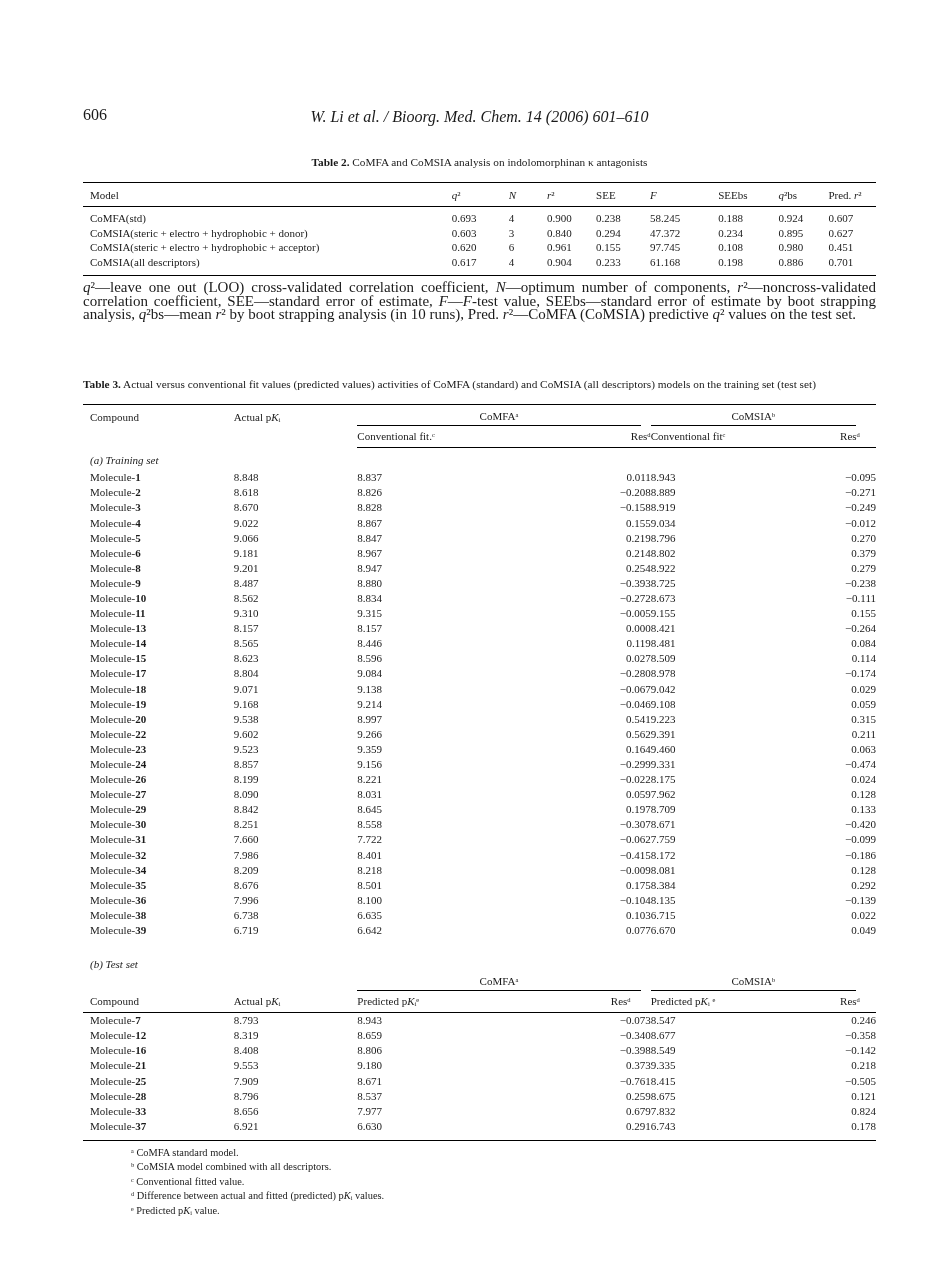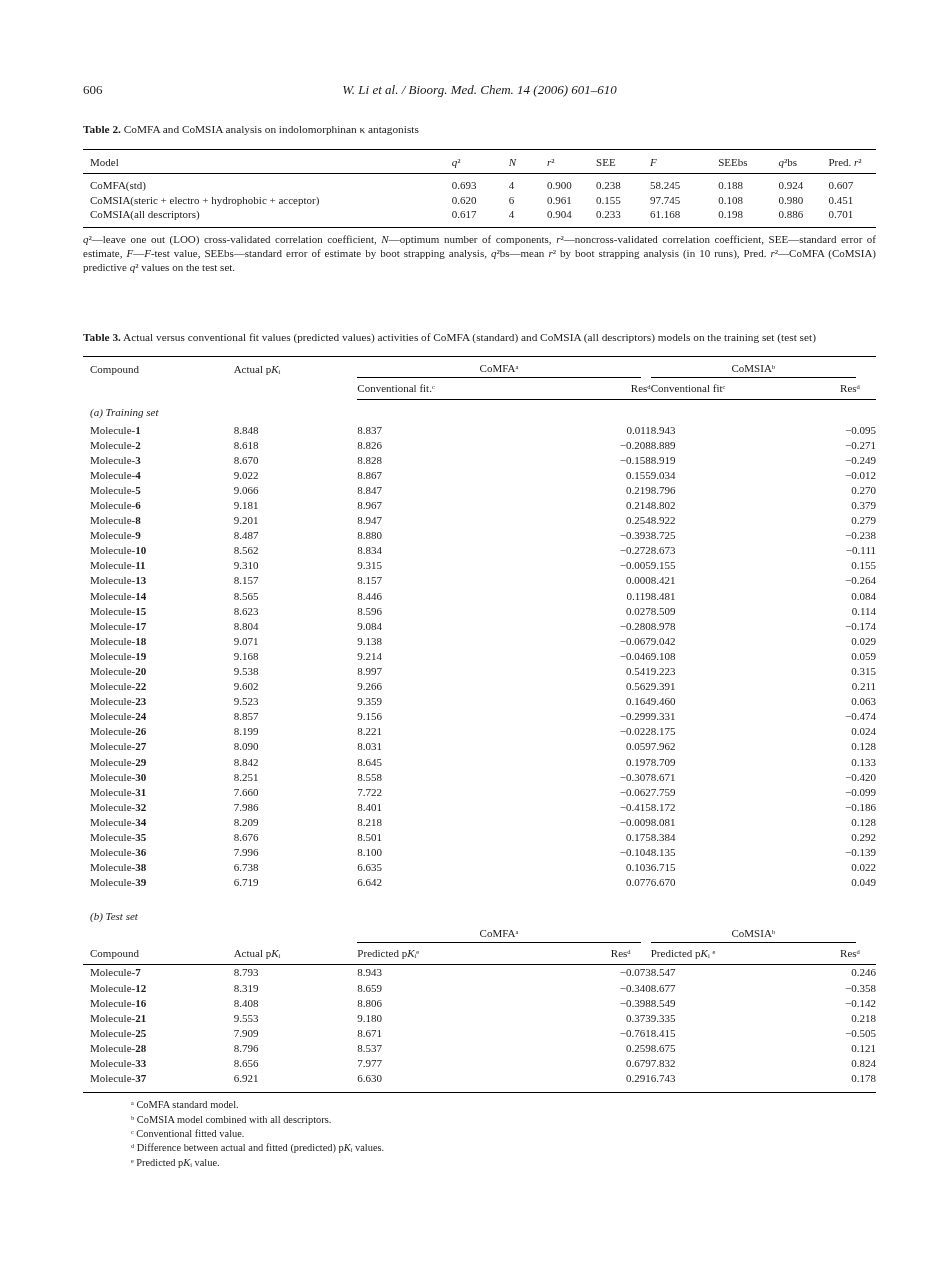--- a/index.html
+++ b/index.html
@@ -4,46 +4,46 @@
 <style>
   html,body{margin:0;padding:0;}
   body{
     width:952px;height:1270px;background:#ffffff;color:#1a1a1a;
     font-family:"Liberation Serif","DejaVu Serif",serif;
     overflow:hidden;
   }
   .page{position:relative;width:793px;margin-left:83px;}
 
   
-  .runhead{position:relative;padding-top:82px;font-size:13px;height:16px;}
+  .runhead{position:relative;padding-top:108px;font-size:16px;height:16px;}
   .pagenum{position:absolute;left:0;bottom:0;}
   .running{display:block;text-align:center;font-style:italic;}
 
   
-  .caption{font-size:11.3px;line-height:15.5px;margin-top:24px;}
+  .caption{font-size:11.3px;line-height:15.5px;margin-top:31px;text-align:center;}
   .caption .cap-label{font-weight:bold;}
   .caption3{margin-top:55px;text-align:justify;}
 
   
   table{border-collapse:collapse;width:100%;table-layout:fixed;font-size:11px;}
   td,th{padding:0;overflow:hidden;white-space:nowrap;}
   tbody td{line-height:15.1px;vertical-align:bottom;}
 
   
   .t2{margin-top:8px;border-top:1.4px solid #000;border-bottom:1.4px solid #000;}
   .t2 thead th{
     text-align:left;font-weight:normal;
     padding:6px 0 5px 0;border-bottom:0.8px solid #000;
   }
   .t2 thead th:first-child,.t2 td:first-child{padding-left:7px;}
   .t2 tbody tr:first-child td{padding-top:4px;}
   .t2 tbody tr:last-child td{padding-bottom:5px;margin-left:31px;}
   .t2 tbody td{line-height:14.7px;}
 
-  .t2fn{font-size:11px;line-height:13.9px;text-align:justify;margin:5px 0 0 0;}
+  .t2fn{font-size:15px;line-height:13.9px;text-align:justify;margin:5px 0 0 0;}
 
   
   .t3{margin-top:7px;border-top:1.4px solid #000;}
   .t3 th{font-weight:normal;text-align:left;}
   .t3 .th-top{vertical-align:top;padding-top:6px;}
   .t3 .th-top:first-child{padding-left:7px;}
   .grp{display:block;text-align:center;border-bottom:0.8px solid #000;padding:5px 0 3px 0;}
   .grp-gap{margin-right:10px;}
   .t3 .sub th{padding:4px 0 5px 0;border-bottom:0.8px solid #000;}
   .t3 .sub .res-h,.res-h{text-align:right;}
@@ -102,20 +102,31 @@
         <tr>
           <td>CoMFA(std)</td>
           <td>0.693</td>
           <td>4</td>
           <td>0.900</td>
           <td>0.238</td>
           <td>58.245</td>
           <td>0.188</td>
           <td>0.924</td>
           <td>0.607</td>
+        </tr>
+        <tr>
+          <td>CoMSIA(steric + electro + hydrophobic + donor)</td>
+          <td>0.603</td>
+          <td>3</td>
+          <td>0.840</td>
+          <td>0.294</td>
+          <td>47.372</td>
+          <td>0.234</td>
+          <td>0.895</td>
+          <td>0.627</td>
         </tr>
         <tr>
           <td>CoMSIA(steric + electro + hydrophobic + acceptor)</td>
           <td>0.620</td>
           <td>6</td>
           <td>0.961</td>
           <td>0.155</td>
           <td>97.745</td>
           <td>0.108</td>
           <td>0.980</td>

